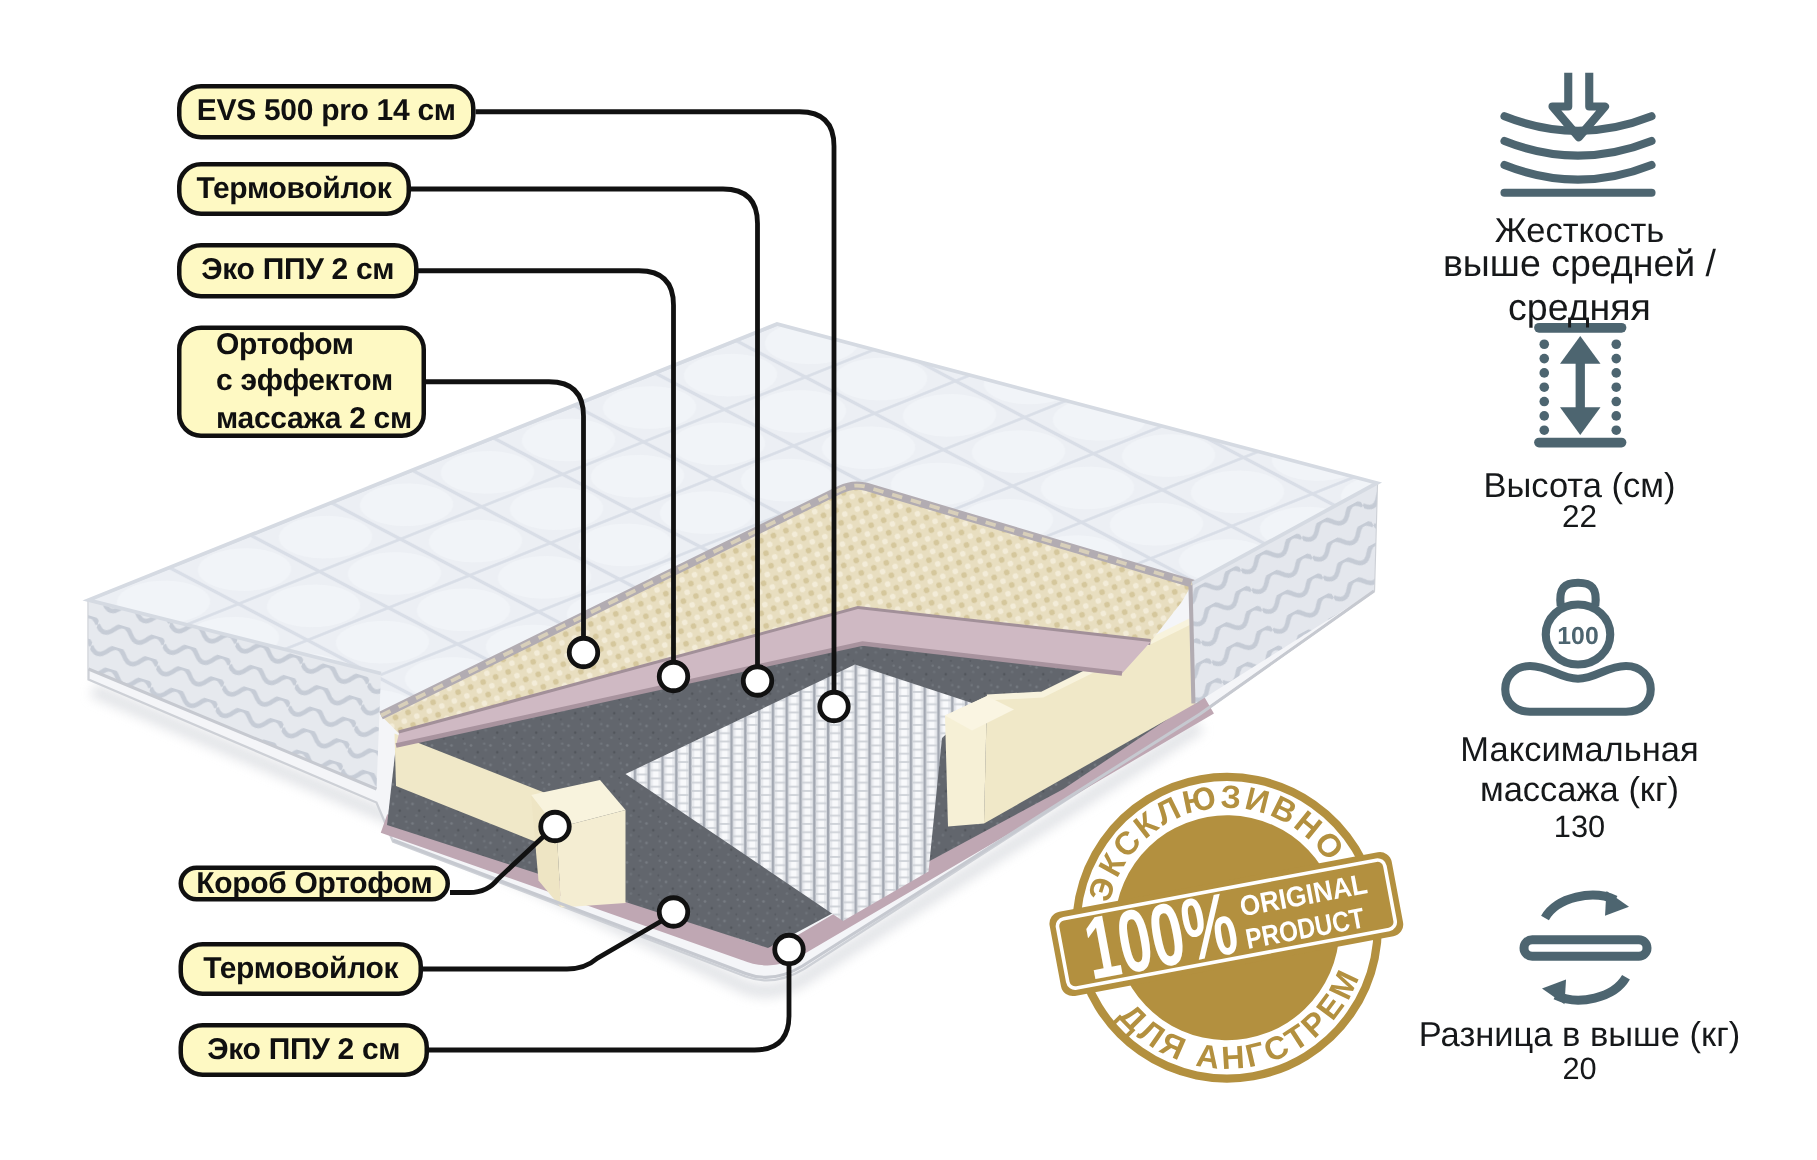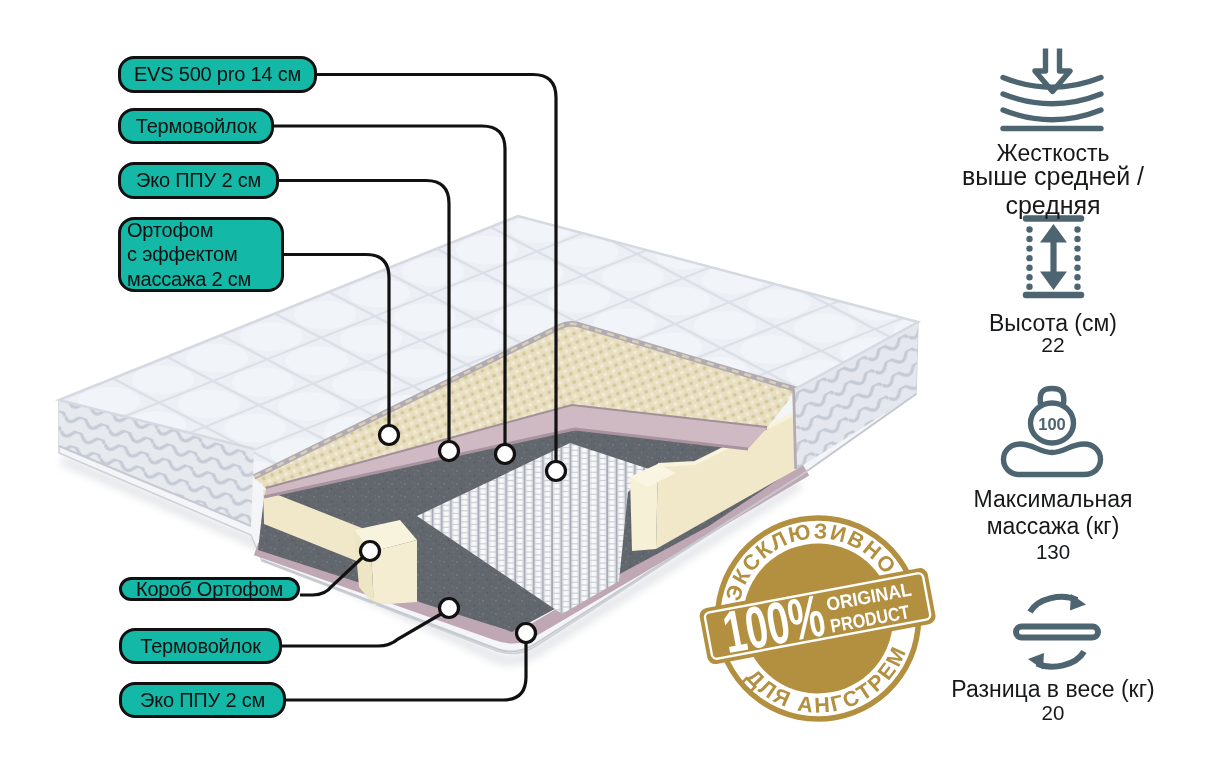--- a/index.html
+++ b/index.html
@@ -1,17 +1,17 @@
 <!DOCTYPE html>
 <html><head><meta charset="utf-8">
 <style>
 html,body{margin:0;padding:0;width:1211px;height:773px;background:#fff;overflow:hidden}
 body{font-family:"Liberation Sans",sans-serif;position:relative}
-.lbl{position:absolute;box-sizing:border-box;background:#14b8a6;border:3px solid #101010;border-radius:16px;
- display:flex;align-items:center;justify-content:center;font-weight:normal;color:#101010;white-space:nowrap;letter-spacing:-0.2px}
+.lbl{position:absolute;box-sizing:border-box;background:#fef9c3;border:3px solid #101010;border-radius:16px;
+ display:flex;align-items:center;justify-content:center;font-weight:bold;color:#101010;white-space:nowrap;letter-spacing:-0.2px}
 .rt{position:absolute;left:923px;width:260px;text-align:center;color:#16181a;font-size:23px}
 .rt.b{font-weight:normal}
 </style></head><body>
 <svg width="1211" height="773" viewBox="0 0 1211 773" style="position:absolute;left:0;top:0">
 <defs>
 <pattern id="quilt" width="1" height="1" patternUnits="userSpaceOnUse" patternTransform="matrix(54,-21.6,46,24.2,59,400)">
   <rect width="1" height="1" fill="#eceff4"></rect>
   <circle cx="0.5" cy="0.5" r="0.44" fill="#f1f4f8"></circle>
   <path d="M0,0H1M0,1H1" stroke="#d9dee7" stroke-width="0.045" fill="none"></path>
   <path d="M0,0V1M1,0V1" stroke="#d9dee7" stroke-width="0.05" fill="none"></path>
@@ -147,21 +147,21 @@
 <path d="M1084,651.5 C1076,665.5 1052,670.5 1037,663.5"></path>
 <polygon points="1028,659 1043,669.5 1044,653" fill="#4d6570" stroke="none"></polygon>
 </g>
 </svg>
 <div class="lbl" style="left:118px;top:56px;width:199px;height:37px;font-size:20px">EVS 500 pro 14 см</div>
 <div class="lbl" style="left:118px;top:108px;width:156px;height:36px;font-size:20px">Термовойлок</div>
 <div class="lbl" style="left:118px;top:162px;width:161px;height:37px;font-size:20px">Эко ППУ 2 см</div>
 <div class="lbl" style="left:119px;top:577px;width:181px;height:24px;font-size:20px">Короб Ортофом</div>
 <div class="lbl" style="left:119px;top:628px;width:163px;height:36px;font-size:20px">Термовойлок</div>
 <div class="lbl" style="left:119px;top:682px;width:167px;height:36px;font-size:20px">Эко ППУ 2 см</div>
-<div class="lbl" style="left:118px;top:217px;width:166px;height:75px;font-size:20px;line-height:24.5px;justify-content:flex-start;padding-left:6px">Ортофом<br>с эффектом<br>массажа 2 см</div>
+<div class="lbl" style="left:118px;top:217px;width:166px;height:75px;font-size:20px;line-height:24.5px;justify-content:flex-start;padding-left:23px">Ортофом<br>с эффектом<br>массажа 2 см</div>
 <div class="rt b" style="top:140px">Жесткость</div>
 <div class="rt" style="top:162px;font-size:25px">выше средней / средняя</div>
 <div class="rt b" style="top:310px">Высота (см)</div>
 <div class="rt" style="top:333px;font-size:21px">22</div>
 <div class="rt b" style="top:486px">Максимальная</div>
 <div class="rt b" style="top:513px">массажа (кг)</div>
 <div class="rt" style="top:540px;font-size:20.5px">130</div>
-<div class="rt b" style="top:676px">Разница в весе (кг)</div>
+<div class="rt b" style="top:676px">Разница в выше (кг)</div>
 <div class="rt" style="top:701px;font-size:20.5px">20</div>
 </body></html>

